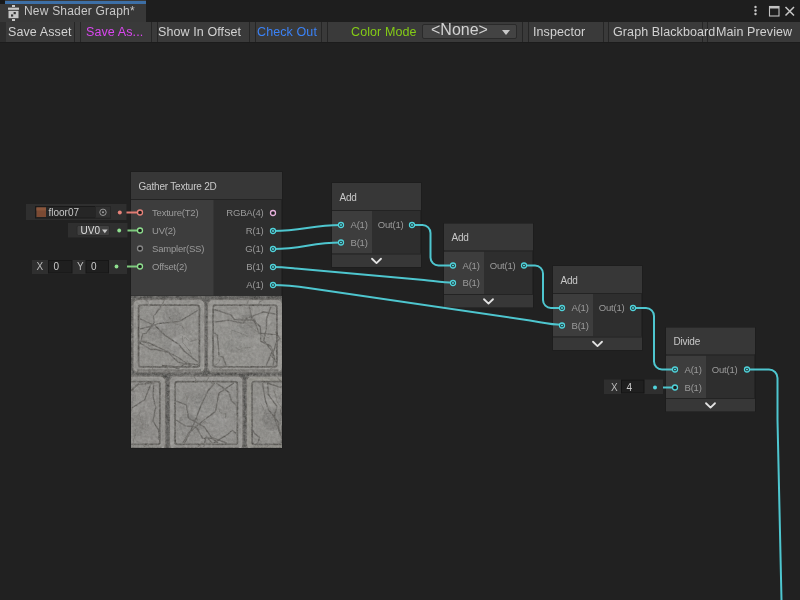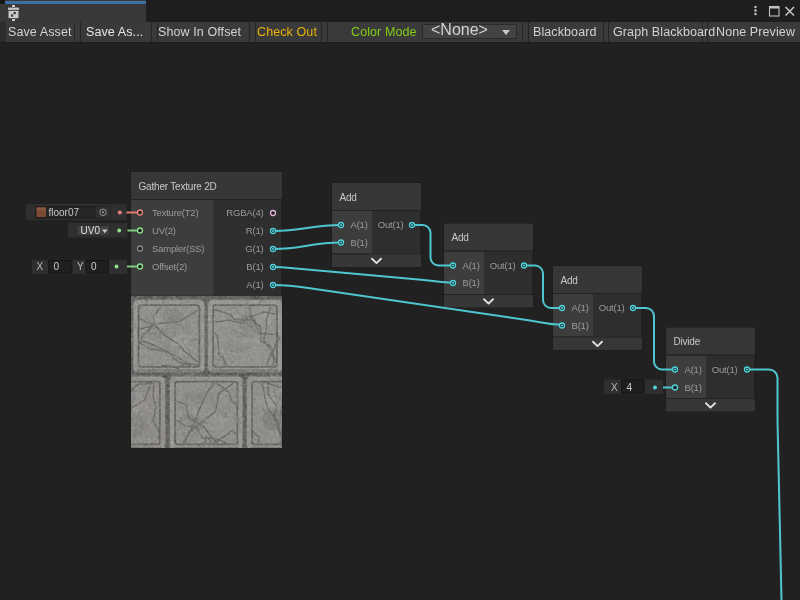--- a/index.html
+++ b/index.html
@@ -15,20 +15,21 @@
   <div class="abs" style="left:5px;top:1px;width:141px;height:3px;background:#3d6fa6"></div>
   <div class="abs" style="left:0;top:0;width:5px;height:4px;background:#191919"></div>
   <svg class="abs" style="left:8px;top:5px" width="11" height="16" viewBox="0 0 11 16">
     <rect x="4" y="0" width="3" height="2" fill="#c8c8c8"></rect>
     <rect x="0" y="2.6" width="11" height="2.2" fill="#c8c8c8"></rect>
     <rect x="0.5" y="5.8" width="10" height="7.4" fill="#c8c8c8"></rect>
     <rect x="5.6" y="7" width="2.2" height="2.2" fill="#383838"></rect>
     <rect x="3" y="9.4" width="2.2" height="2.2" fill="#383838"></rect>
     <rect x="4" y="14" width="3" height="2" fill="#c8c8c8"></rect>
   </svg>
+  <div class="abs" style="left:24px;top:0;height:22px;line-height:22px;font-size:12px;color:#c9c9c9;letter-spacing:0.2px">New Shader Graph*</div>
   <svg class="abs" style="left:748px;top:0" width="52" height="22" viewBox="0 0 52 22">
     <circle cx="7.5" cy="7" r="1.2" fill="#c8c8c8"></circle>
     <circle cx="7.5" cy="10.5" r="1.2" fill="#c8c8c8"></circle>
     <circle cx="7.5" cy="14" r="1.2" fill="#c8c8c8"></circle>
     <rect x="21.5" y="6.5" width="9.5" height="9.5" fill="none" stroke="#c2c2c2" stroke-width="1.1"></rect>
     <rect x="21.5" y="6.5" width="9.5" height="2" fill="#c2c2c2"></rect>
     <path d="M37.5 7 L46 15.5 M46 7 L37.5 15.5" stroke="#c8c8c8" stroke-width="1.5"></path>
   </svg>
 
   <div class="abs" style="left:0;top:22px;width:800px;height:20px;background:#3a3a3a"></div>
@@ -43,27 +44,27 @@
 <div style="position:absolute;left:254.5px;top:0;width:1px;height:20px;background:#262626"></div>
 <div style="position:absolute;left:321px;top:0;width:1px;height:20px;background:#262626"></div>
 <div style="position:absolute;left:327px;top:0;width:1px;height:20px;background:#262626"></div>
 <div style="position:absolute;left:521.5px;top:0;width:1px;height:20px;background:#262626"></div>
 <div style="position:absolute;left:527.5px;top:0;width:1px;height:20px;background:#262626"></div>
 <div style="position:absolute;left:602.5px;top:0;width:1px;height:20px;background:#262626"></div>
 <div style="position:absolute;left:607.5px;top:0;width:1px;height:20px;background:#262626"></div>
 <div style="position:absolute;left:702px;top:0;width:1px;height:20px;background:#262626"></div>
 <div style="position:absolute;left:707px;top:0;width:1px;height:20px;background:#262626"></div>
     <div class="abs" style="left:8px;color:#d2d2d2">Save Asset</div>
-<div class="abs" style="left:86px;color:#e5e5e5">Save As...</div>
+<div class="abs" style="left:86px;color:#d946ef">Save As...</div>
 <div class="abs" style="left:158px;color:#d2d2d2">Show In Offset</div>
-<div class="abs" style="left:257px;color:#eab308">Check Out</div>
+<div class="abs" style="left:257px;color:#3b82f6">Check Out</div>
 <div class="abs" style="left:351px;color:#84cc16">Color Mode</div>
-<div class="abs" style="left:533px;color:#d2d2d2">Blackboard</div>
+<div class="abs" style="left:533px;color:#d2d2d2">Inspector</div>
 <div class="abs" style="left:613px;color:#d2d2d2">Graph Blackboard</div>
-<div class="abs" style="left:716px;color:#d2d2d2">None Preview</div>
+<div class="abs" style="left:716px;color:#d2d2d2">Main Preview</div>
     <div class="abs" style="left:422px;top:2px;width:95px;height:15px;background:#434343;border:1px solid #2a2a2a;border-radius:2px"></div>
     <div class="abs" style="left:431px;top:-2px;font-size:16px;letter-spacing:0">&lt;None&gt;</div>
     <div class="abs" style="left:502px;top:8px;width:0;height:0;border-left:4.5px solid transparent;border-right:4.5px solid transparent;border-top:5px solid #c8c8c8"></div>
   </div>
 
   <svg class="abs" style="left:0;top:0" width="800" height="600" viewBox="0 0 800 600" font-family="Liberation Sans, sans-serif">
     <defs>
       <filter id="nBlotch" x="0" y="0" width="100%" height="100%">
         <feTurbulence type="fractalNoise" baseFrequency="0.12" numOctaves="4" seed="11" stitchTiles="stitch"></feTurbulence>
         <feColorMatrix type="matrix" values="0 0 0 0 0.18  0 0 0 0 0.175  0 0 0 0 0.165  0.9 0.9 0.9 0 -0.8"></feColorMatrix>

